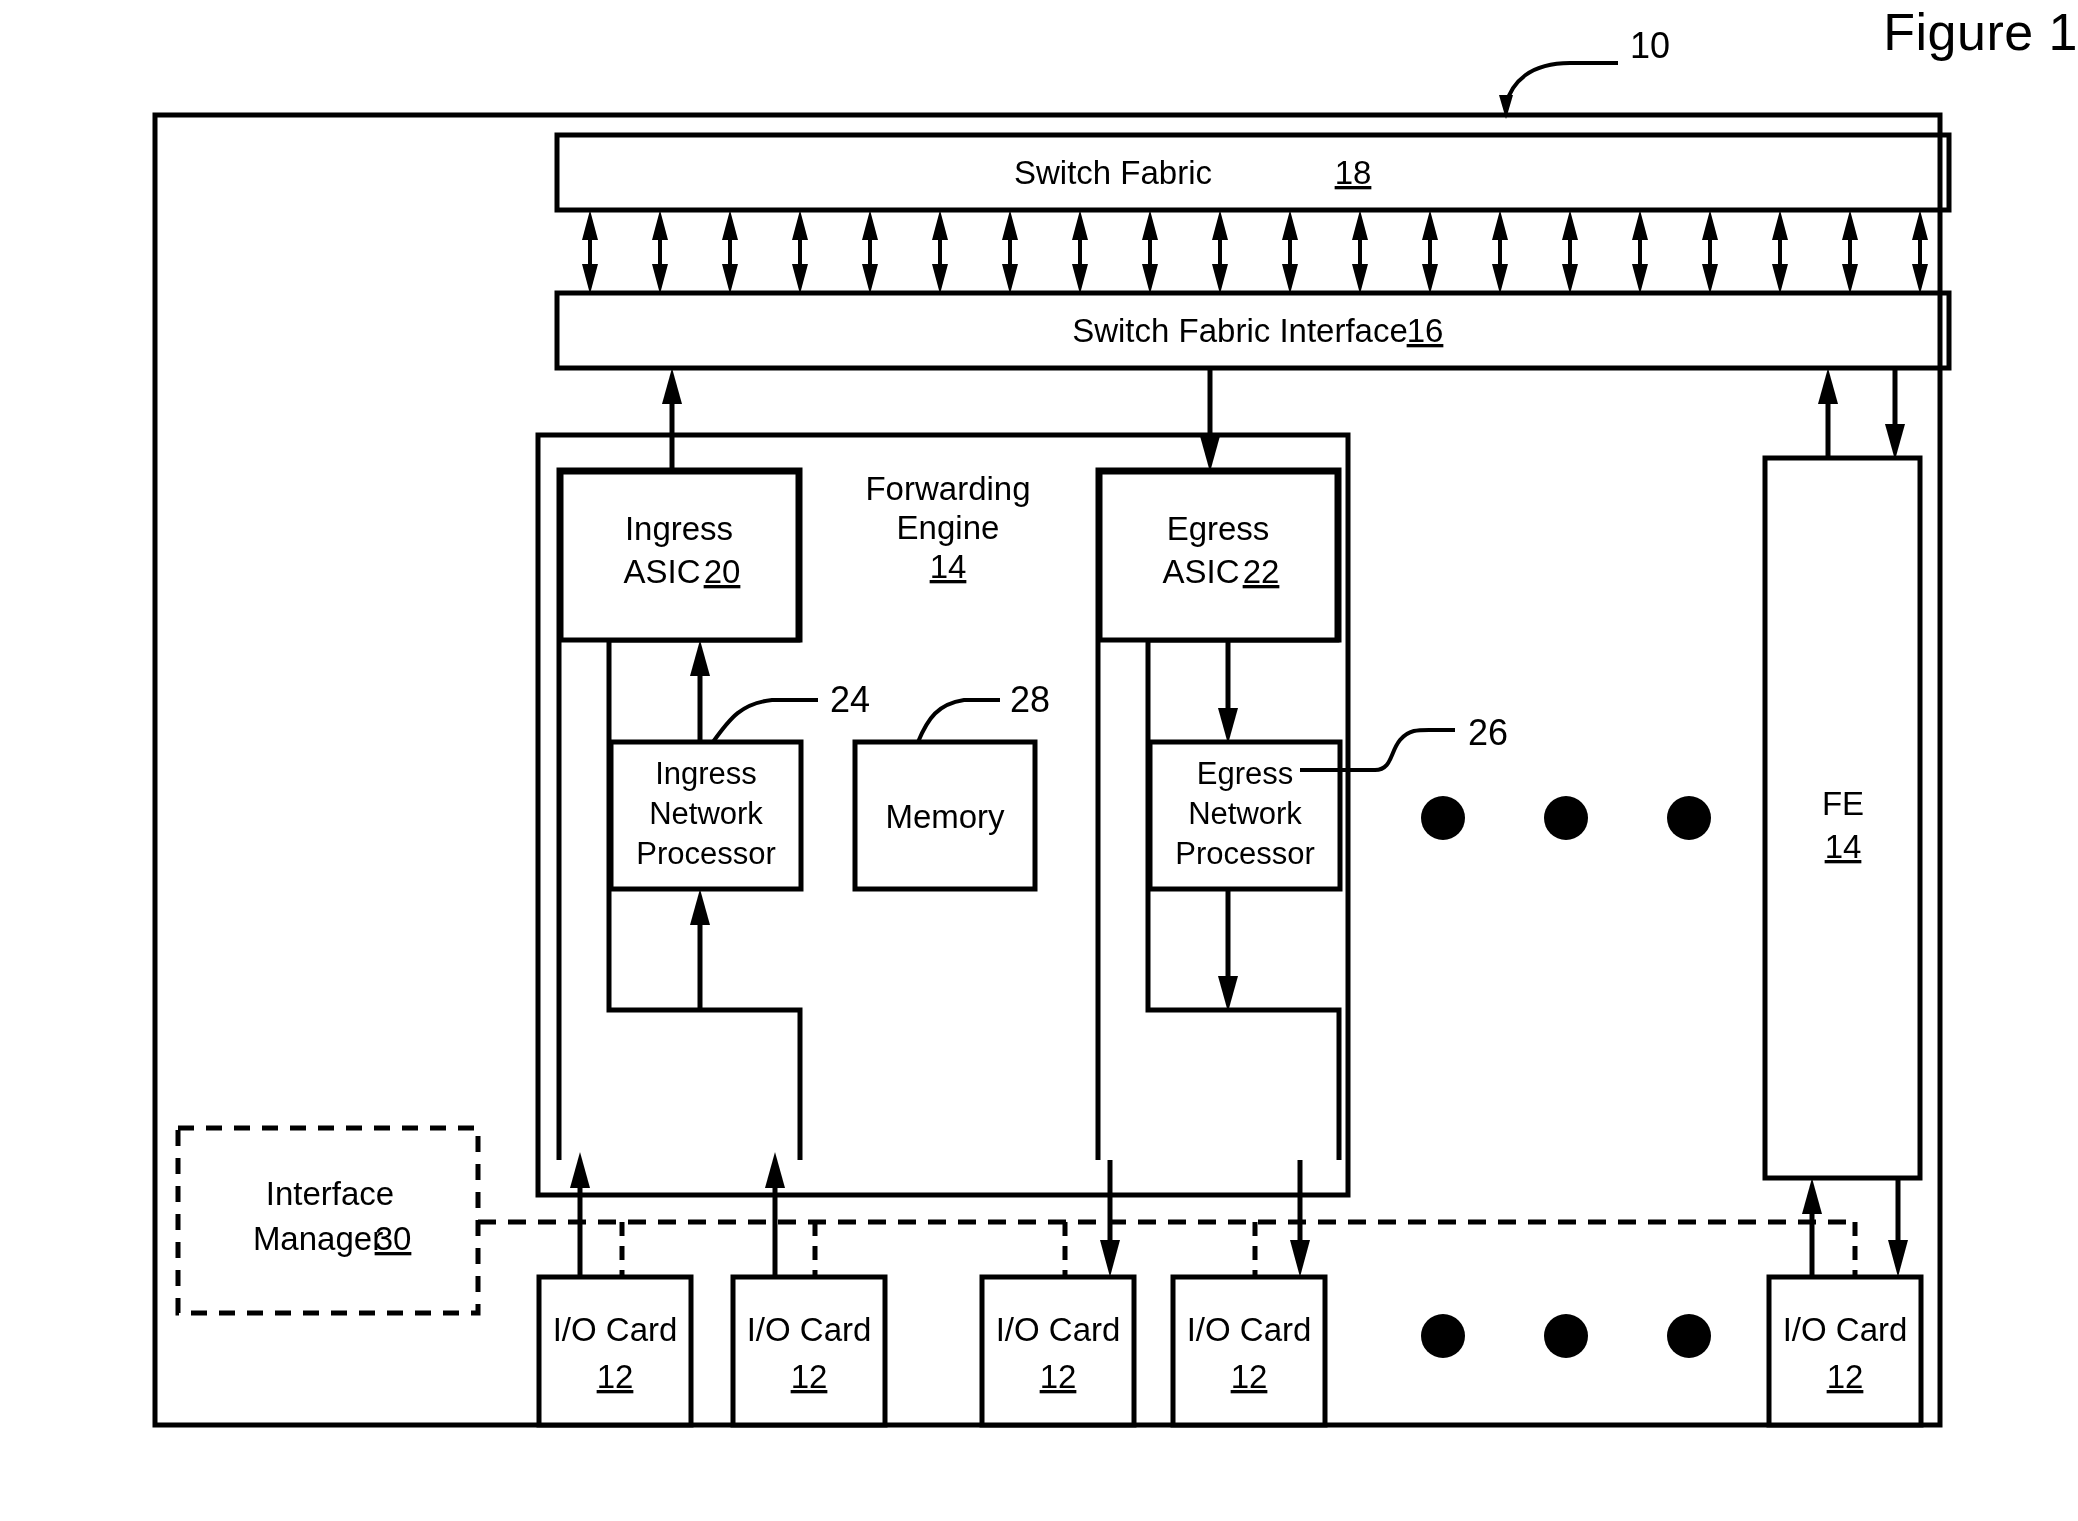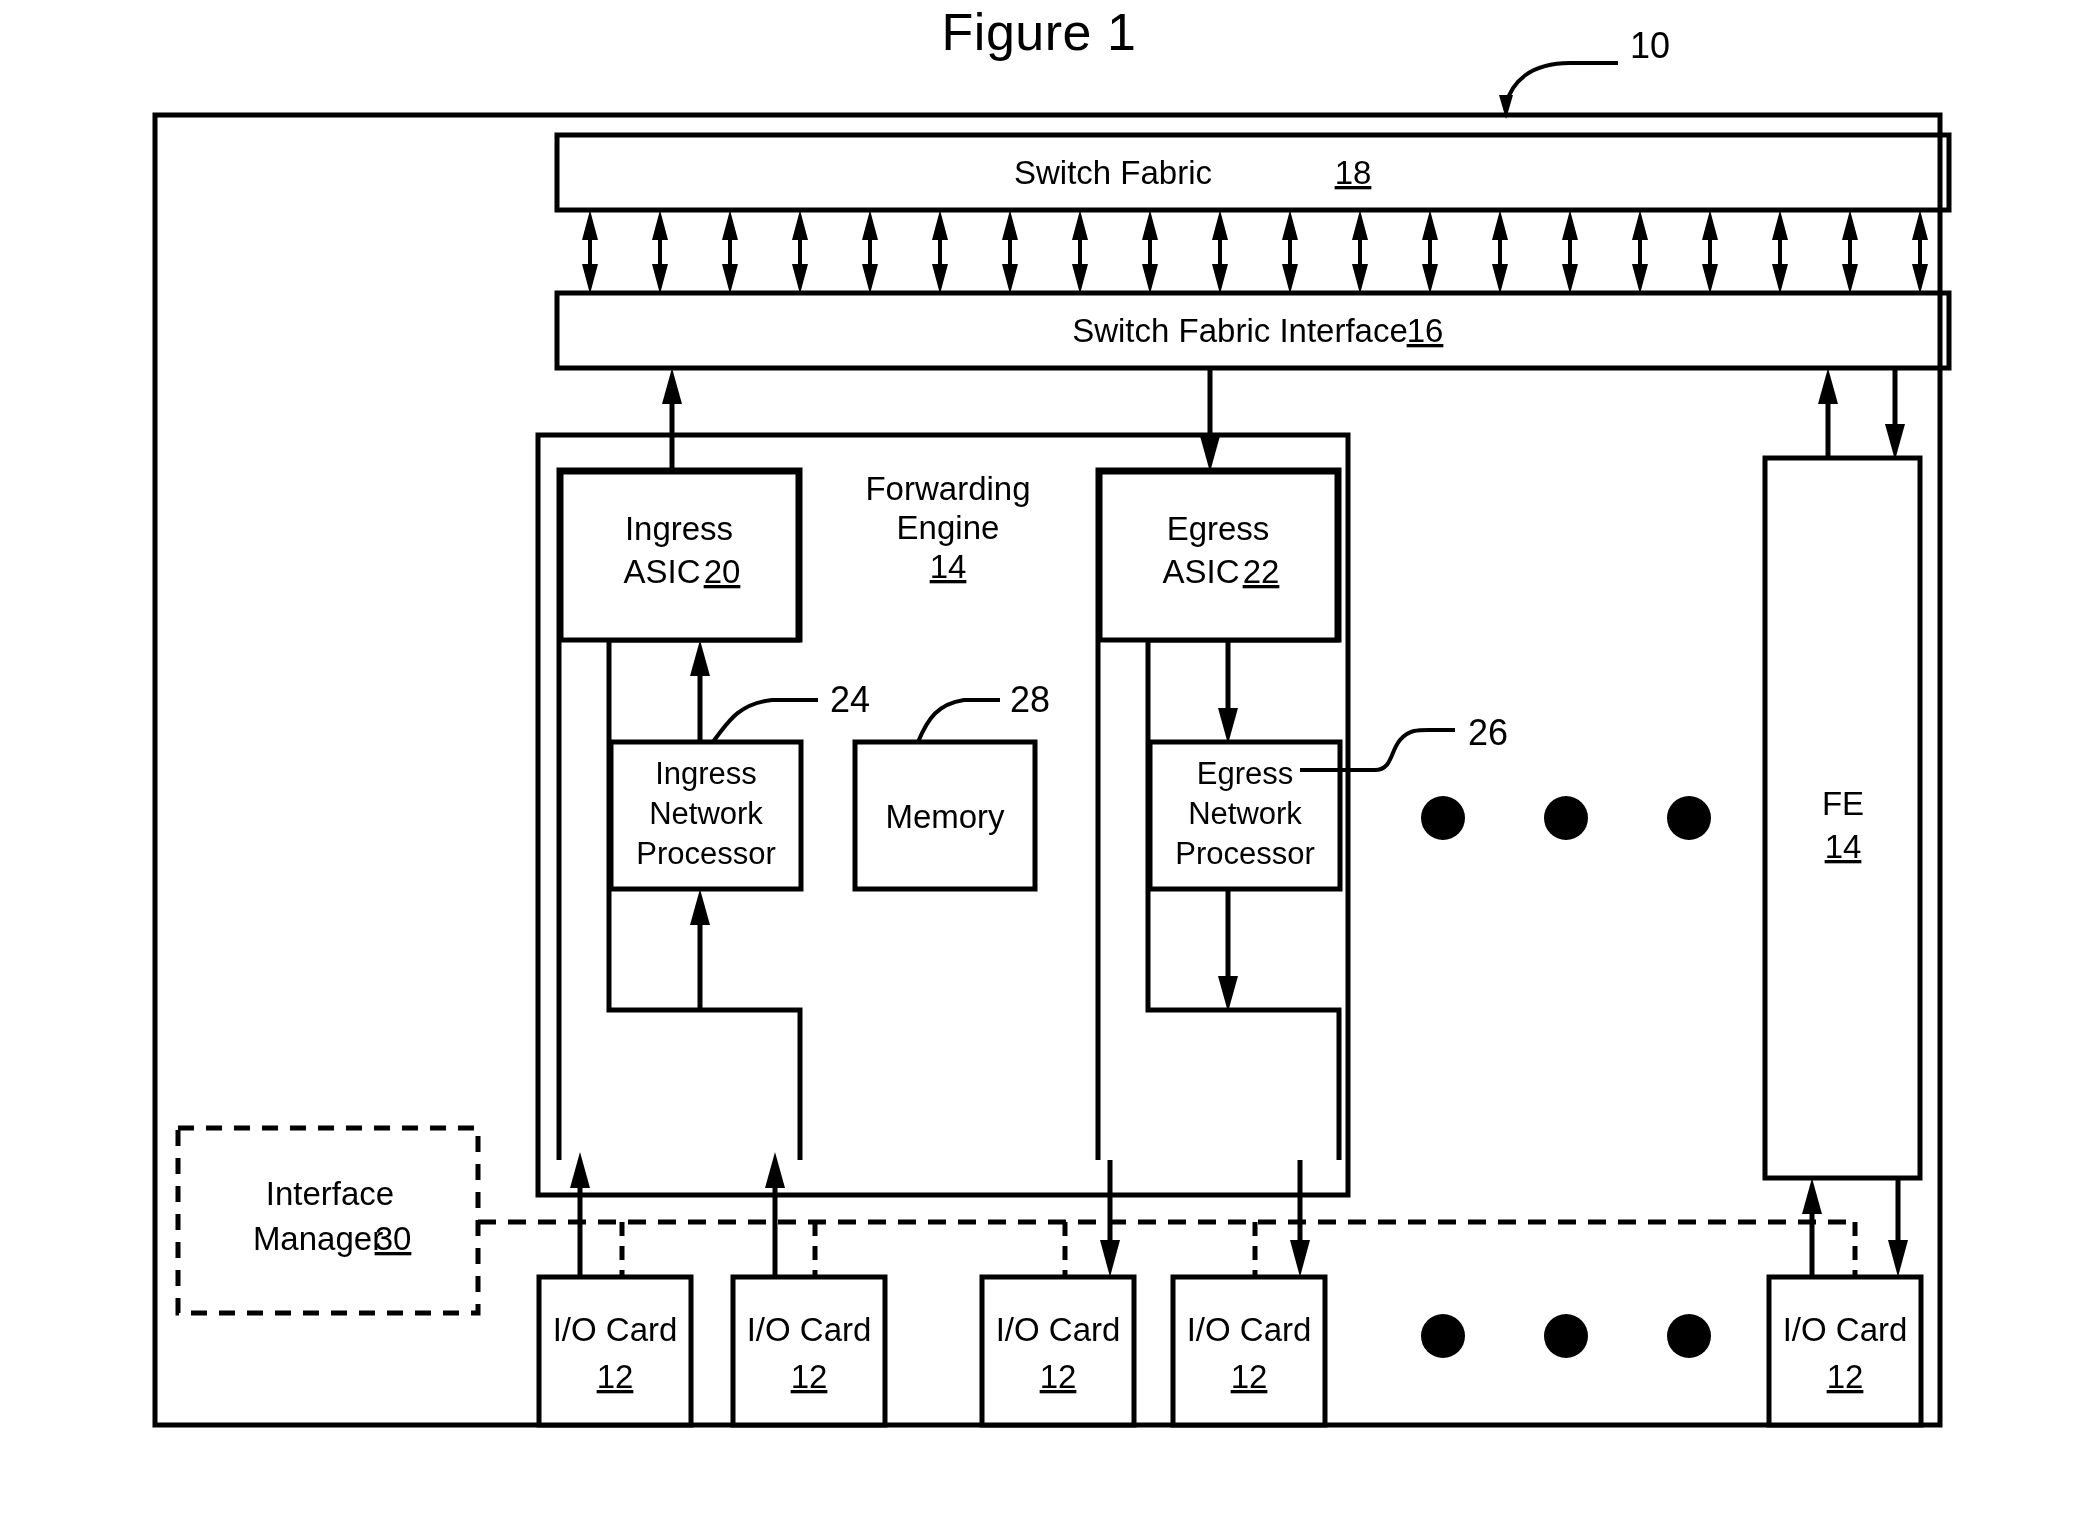--- a/index.html
+++ b/index.html
@@ -20,21 +20,21 @@
     left: 0;
     top: 0;
     width: 2078px;
     height: 1521px;
   }
   .fig-title {
     position: absolute;
     left: 0;
     top: 2px;
     width: 2078px;
-    text-align: center;
+    text-align: right;
     font-size: 52px;
     color: #000;
     letter-spacing: 0.5px;
   }
   text {
     font-family: "Liberation Sans", sans-serif;
     fill: #000;
   }
   .lbl {
     font-size: 33px;

